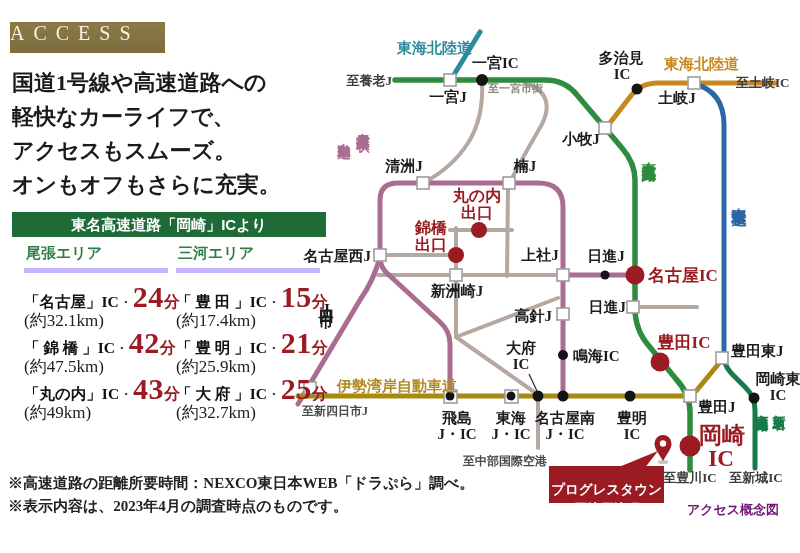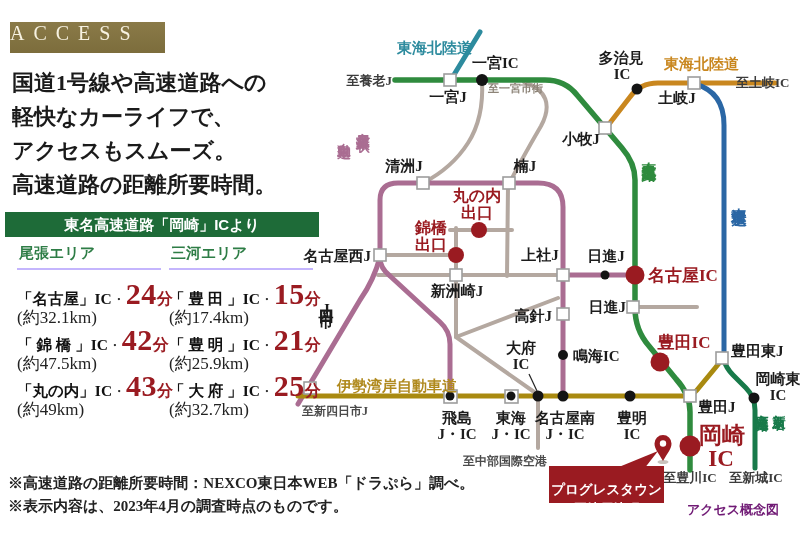--- a/index.html
+++ b/index.html
@@ -6,27 +6,27 @@
   .canvas{position:relative;width:800px;height:553px;background:#fff;overflow:hidden;
           font-family:"Liberation Serif",serif;}
   
   .access-box{position:absolute;left:10px;top:22px;width:155px;height:31px;
 　            display:flex;align-items:center;justify-content:flex-end;
               background:linear-gradient(#8a7a48,#7c6d3c);}
   .access-box span{color:#f7f2e1;font-size:20px;letter-spacing:9px;padding-right:4px;
               font-family:"Liberation Serif",serif;}
   .intro{position:absolute;left:12px;top:66px;width:310px;color:#1a1a1a;
          font-size:22px;line-height:34px;font-weight:600;}
-  .acc-table{position:absolute;left:5px;top:212px;width:314px;}
+  .acc-table{position:absolute;left:12px;top:212px;width:314px;}
   .acc-head{height:25px;line-height:25px;text-align:center;color:#fff;
             font-size:15px;font-weight:700;font-family:"Liberation Sans",sans-serif;}
   .acc-cols{display:flex;padding:7px 0 0 12px;}
   .acc-col{width:150px;}
   .acc-col + .acc-col{width:144px;margin-left:2px;}
-  .area{font-size:15px;font-weight:700;color:#2e7d46;border-bottom:2px solid #c4b5fd;
+  .area{font-size:15px;font-weight:700;color:#2e7d46;border-bottom:5px solid #c4b5fd;
         padding:0 0 5px 2px;margin-bottom:7px;width:142px;}
   .row{height:45px;margin-bottom:1px;}
   .rline{white-space:nowrap;}
   .rname{font-size:15.5px;font-weight:600;color:#111;margin-top:8px;}
   .rdot{font-size:14px;color:#222;}
   .rnum{font-size:30px;font-weight:600;color:#9a1b21;letter-spacing:0.5px;}
   .rmin{font-size:16px;font-weight:700;color:#9a1b21;}
   .rdist{font-size:17px;color:#222;text-align:left;margin-top:-5px;padding-right:2px;}
   .notes{position:absolute;left:8px;top:472px;font-size:15px;font-weight:600;
          color:#222;line-height:23px;}
@@ -198,21 +198,21 @@
   </svg>
 
   <div class="access-box">
     <span>ACCESS</span>
   </div>
 
   <div class="intro">
     <div>国道1号線や高速道路への</div>
     <div>軽快なカーライフで、</div>
     <div>アクセスもスムーズ。</div>
-    <div>高速道路の距離所要時間。</div>
+    <div>オンもオフもさらに充実。</div>
   </div>
 
   <div class="acc-table">
     <div class="acc-head" style="background:#1e6b38">
       <span>東名高速道路「岡崎」ICより</span>
     </div>
     <div class="acc-cols">
       <div class="acc-col">
         <div class="area">尾張エリア</div>
         <div class="row">

